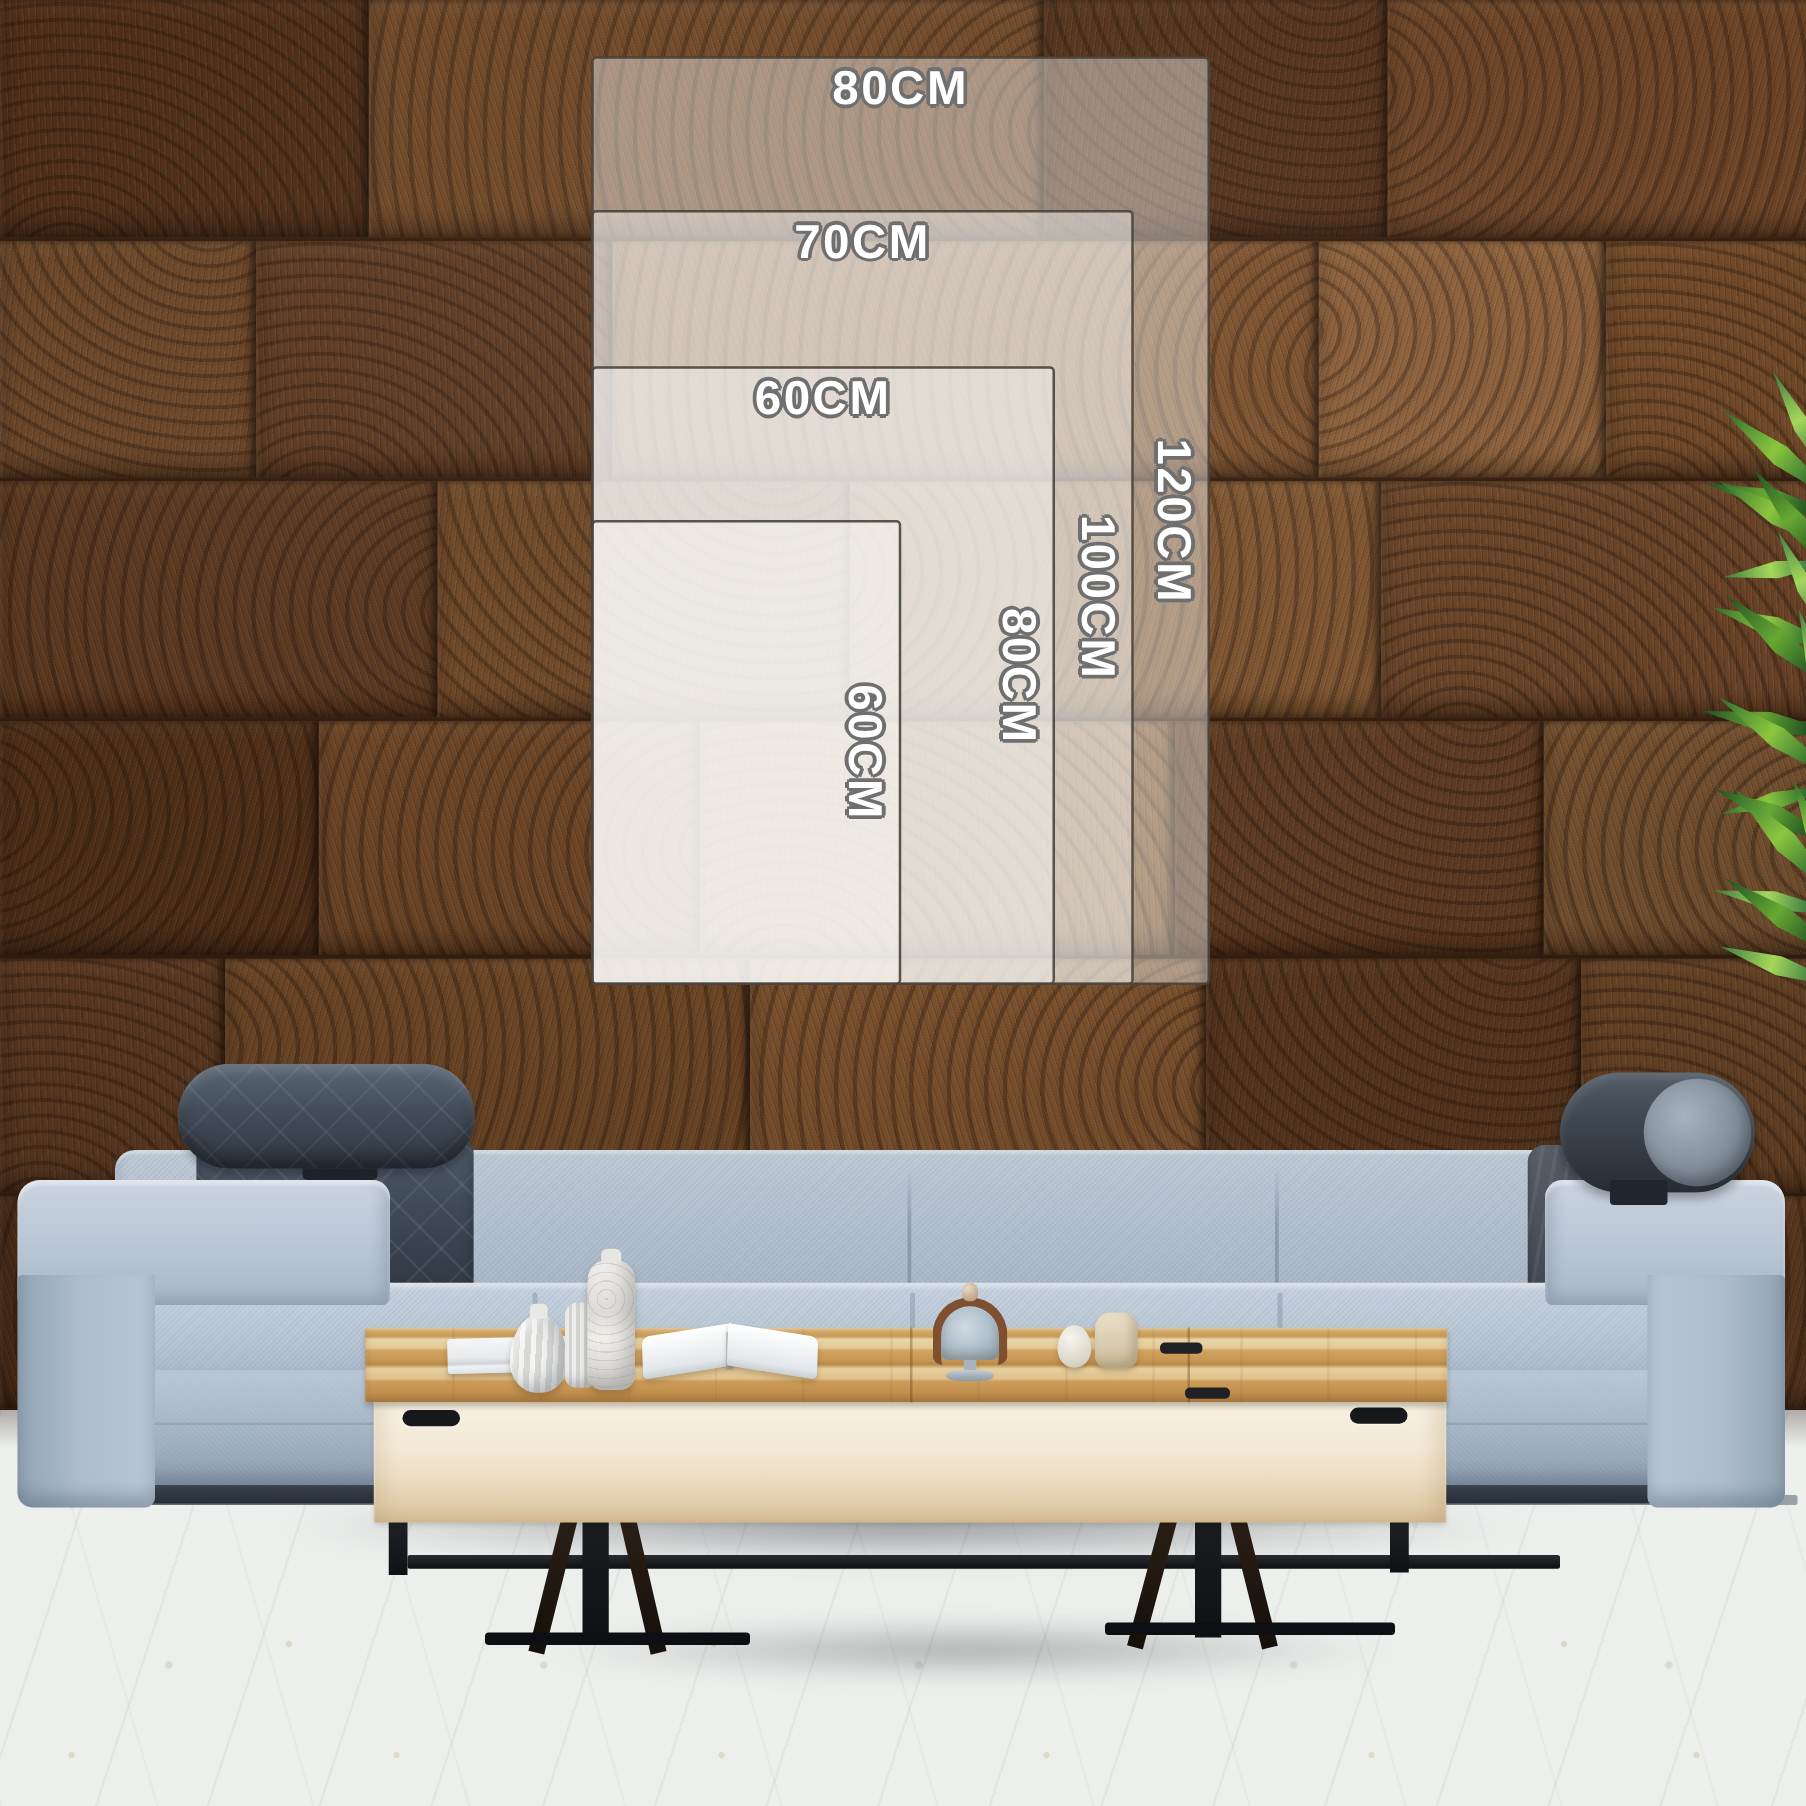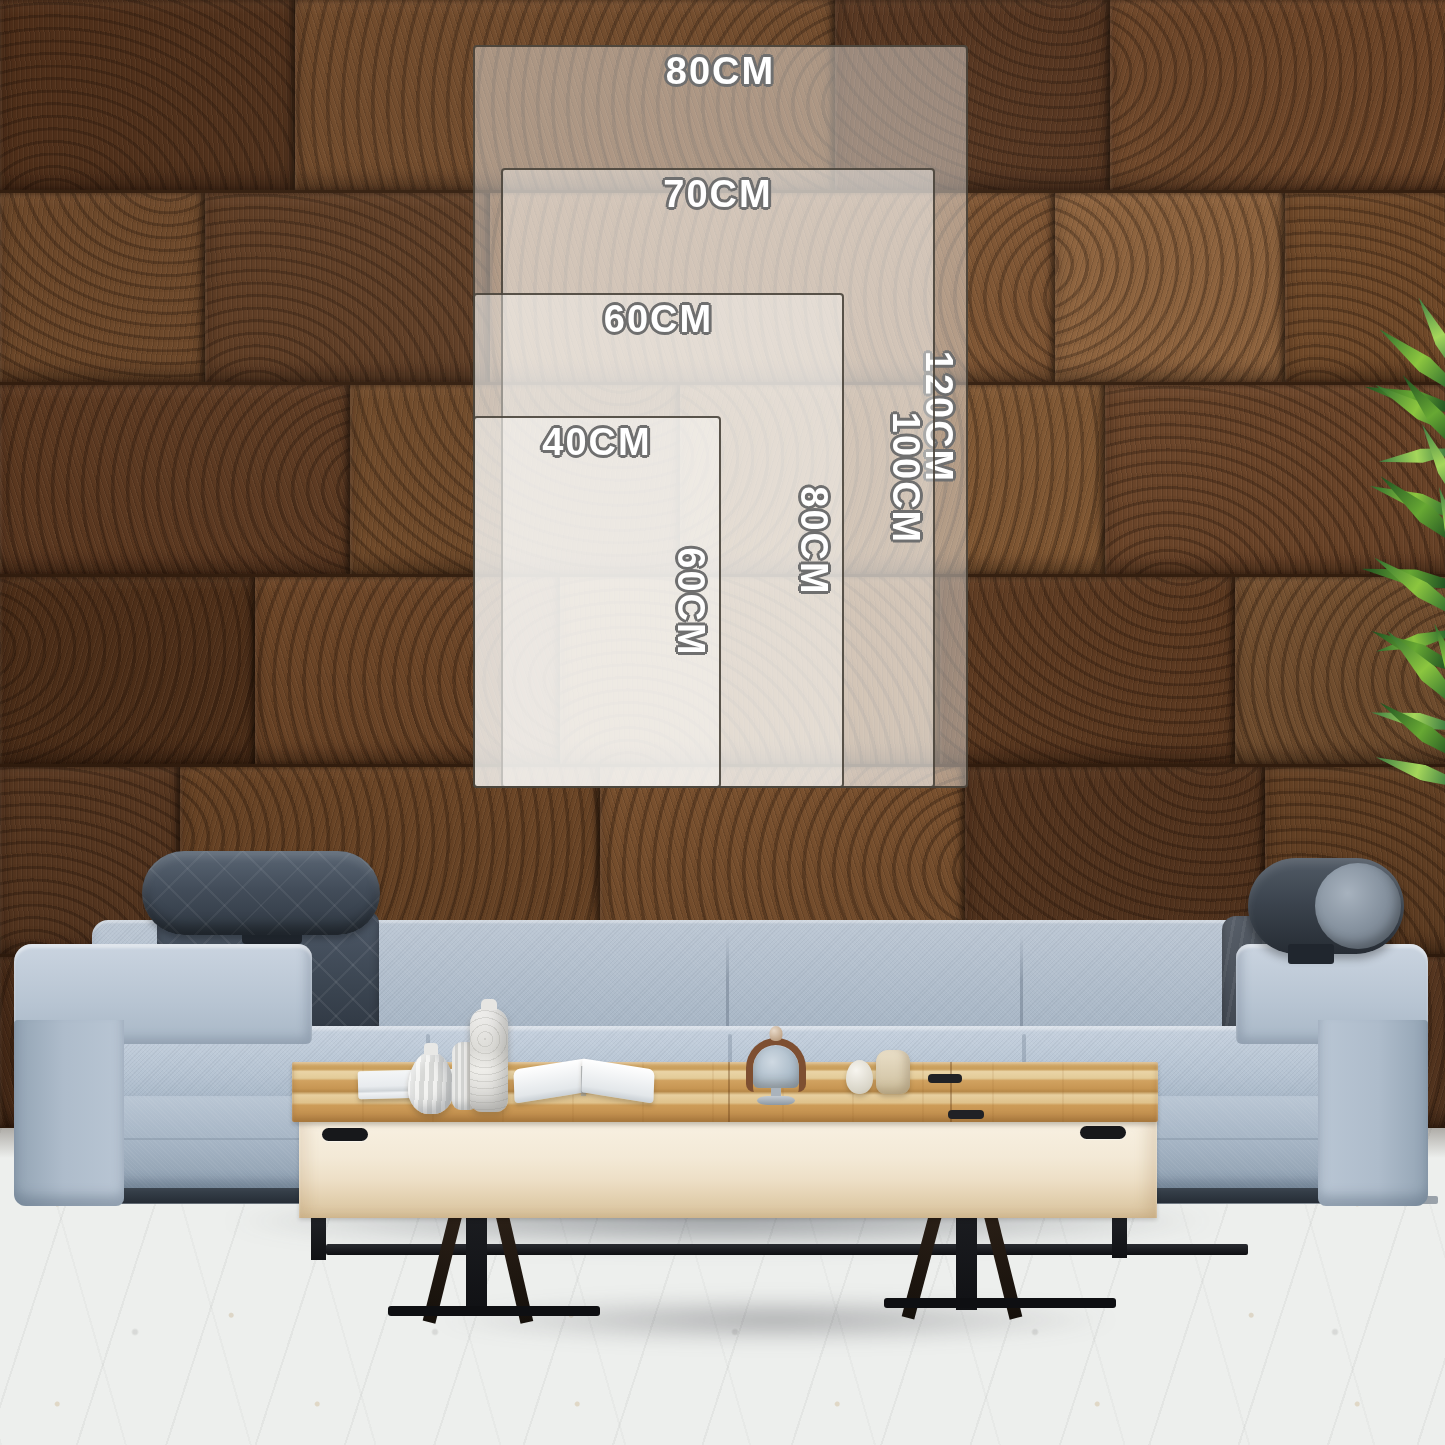--- a/index.html
+++ b/index.html
@@ -192,21 +192,21 @@
 
   
   .plant{left:0;top:0;width:1445px;height:1445px;pointer-events:none;}
   .leaf{transform-origin:100% 50%;
     clip-path:polygon(0 50%,62% 6%,100% 28%,100% 72%,62% 94%);
     box-shadow:0 2px 3px rgba(0,0,0,.2);}
 
   
   .size-rect{background:rgba(253,252,251,.42);border:2px solid rgba(62,56,48,.85);border-radius:4px;}
   .r120{left:473px;top:45px;width:495px;height:743px;}
-  .r100{left:501px;top:168px;width:434px;height:620px;padding-left:29px;}
+  .r100{left:473px;top:168px;width:434px;height:620px;padding-left:29px;}
   .r80 {left:473px;top:293px;width:371px;height:495px;}
   .r60 {left:473px;top:416px;width:248px;height:372px;}
   .size-label{color:#fff;font-weight:bold;font-size:38px;letter-spacing:2px;line-height:1;white-space:nowrap;
     text-shadow:3px 0 0 #6f6f6f,-3px 0 0 #6f6f6f,0 3px 0 #6f6f6f,0 -3px 0 #6f6f6f,
       2px 2px 0 #6f6f6f,-2px 2px 0 #6f6f6f,2px -2px 0 #6f6f6f,-2px -2px 0 #6f6f6f;}
   .w-label{left:0;right:0;top:5px;text-align:center;}
   .h-label{top:50%;right:28px;transform:translate(50%,-50%) rotate(90deg);}
 </style>
 </head>
 <body>
@@ -357,17 +357,16 @@
   </div>
   <div class="size-rect r100">
     <span class="size-label w-label">70CM</span>
     <span class="size-label h-label">100CM</span>
   </div>
   <div class="size-rect r80">
     <span class="size-label w-label">60CM</span>
     <span class="size-label h-label">80CM</span>
   </div>
   <div class="size-rect r60">
-    <span class="size-label w-label">40CM</span>
     <span class="size-label h-label">60CM</span>
   </div>
 
 </div>
 
 </body></html>

